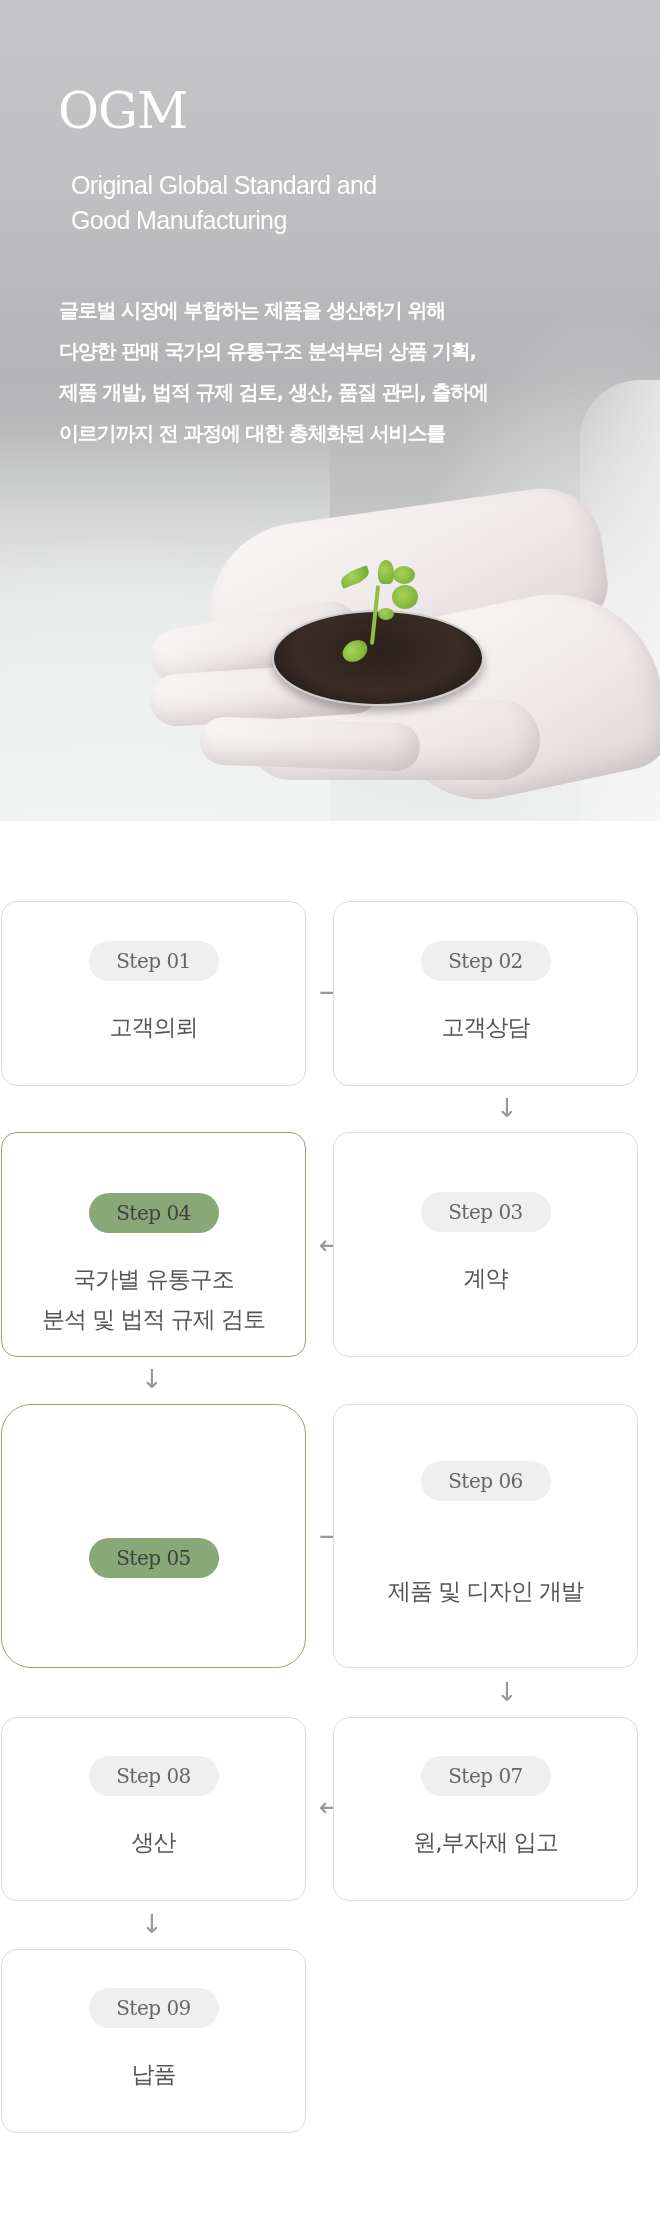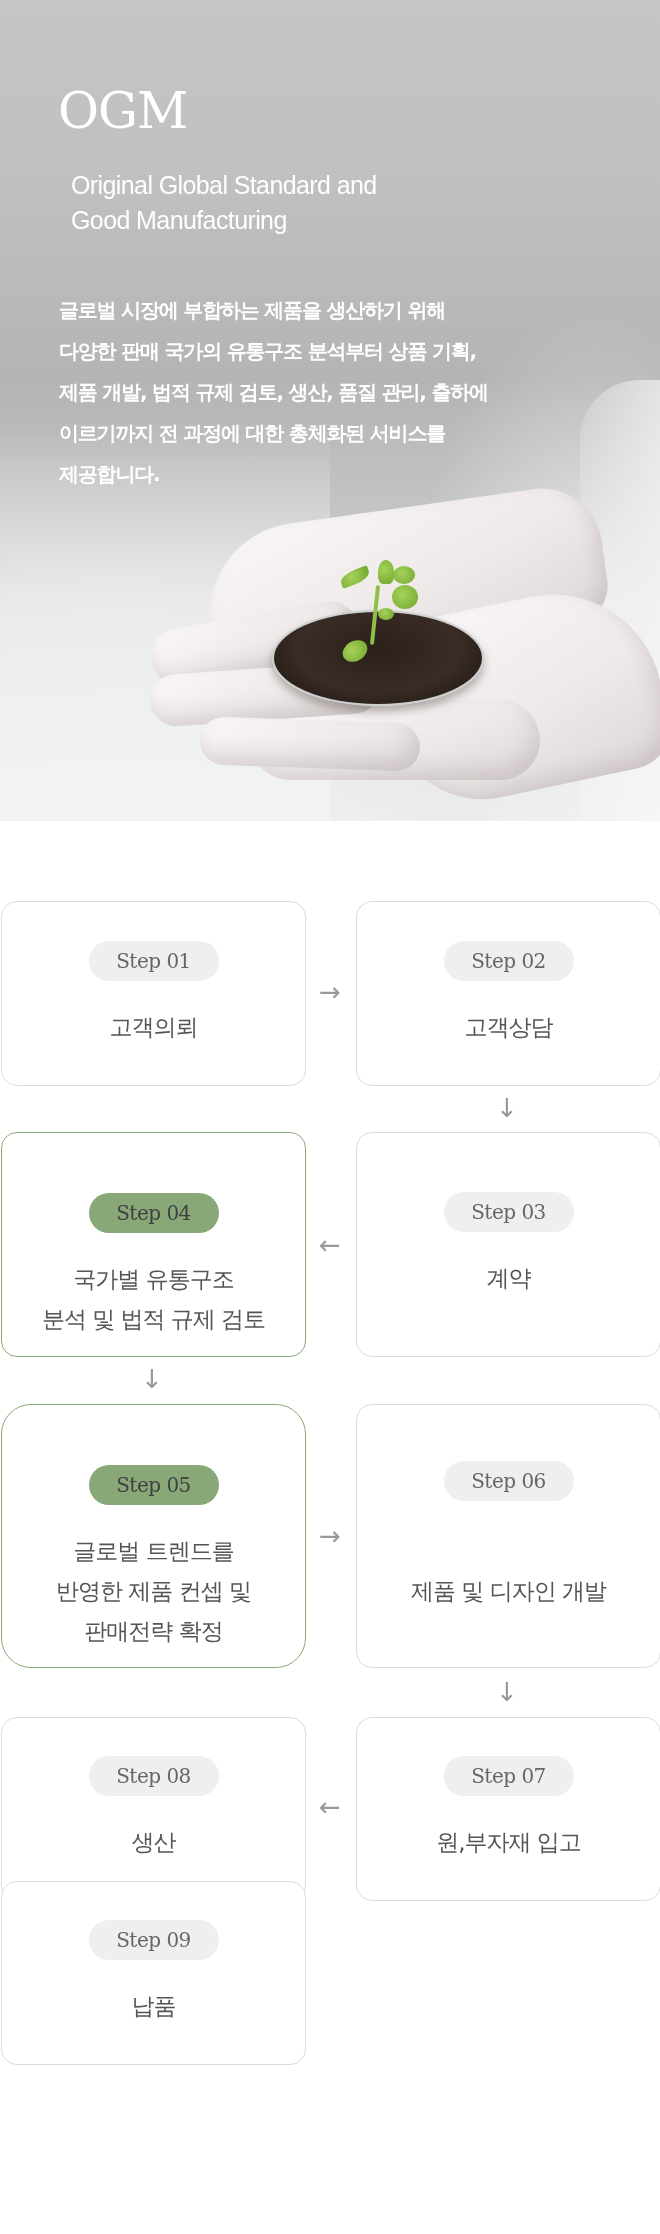--- a/index.html
+++ b/index.html
@@ -74,21 +74,21 @@
 
   
   .process { position: relative; width: 524px; height: 1413px; }
   .step {
     position: absolute; width: 305px;
     border: 1px solid #dcdcdc; border-radius: 16px; background: #fff;
     display: flex; flex-direction: column; align-items: center; justify-content: center;
   }
   .step.highlight { border-color: #8aab78; }
   .step.col-left { left: 1px; }
-  .step.col-right { left: 356px; }
+  .step.col-right { left: 333px; }
   .pill {
     width: 130px; height: 40px; border-radius: 20px;
     background: #efefef; color: #666;
     font-family: "DejaVu Serif", "Liberation Serif", serif;
     font-size: 20px; line-height: 40px; text-align: center; letter-spacing: -0.5px;
   }
   .step.highlight .pill { background: #88a877; color: #404040; margin-top: 43px; }
   .step-title {
     margin-top: 26px;
     font-family: "DejaVu Sans", sans-serif;
@@ -126,21 +126,20 @@
   <h1 class="hero-title">OGM</h1>
   <div class="hero-subtitle">
     <div>Original Global Standard and</div>
     <div>Good Manufacturing</div>
   </div>
   <p class="hero-desc">
     <span>글로벌 시장에 부합하는 제품을 생산하기 위해</span>
     <span>다양한 판매 국가의 유통구조 분석부터 상품 기획,</span>
     <span>제품 개발, 법적 규제 검토, 생산, 품질 관리, 출하에</span>
     <span>이르기까지 전 과정에 대한 총체화된 서비스를</span>
-    <span>제공합니다.</span>
   </p>
 </section>
 
 <section class="process">
 
   <div class="step col-left" style="top:80px;height:185px;">
     <div class="pill">Step 01</div>
     <div class="step-title">
       <span>고객의뢰</span>
     </div>
@@ -165,25 +164,20 @@
   <div class="step col-right" style="top:311px;height:225px;">
     <div class="pill">Step 03</div>
     <div class="step-title">
       <span>계약</span>
     </div>
   </div>
   <div class="arrow" style="left:137px;top:545px;">↓</div>
 
   <div class="step col-left highlight" style="top:583px;height:264px;border-radius:30px;">
     <div class="pill">Step 05</div>
-    <div class="step-title">
-      <span>글로벌 트렌드를</span>
-      <span>반영한 제품 컨셉 및</span>
-      <span>판매전략 확정</span>
-    </div>
   </div>
   <div class="arrow" style="left:315px;top:702px;">→</div>
   <div class="step col-right" style="top:583px;height:264px;">
     <div class="pill">Step 06</div>
     <div class="step-title" style="margin-top:70px;">
       <span>제품 및 디자인 개발</span>
     </div>
   </div>
   <div class="arrow" style="left:492px;top:858px;">↓</div>
 
@@ -195,19 +189,19 @@
   </div>
   <div class="arrow" style="left:315px;top:973px;">←</div>
   <div class="step col-right" style="top:896px;height:184px;">
     <div class="pill">Step 07</div>
     <div class="step-title">
       <span>원,부자재 입고</span>
     </div>
   </div>
   <div class="arrow" style="left:137px;top:1090px;">↓</div>
 
-  <div class="step col-left" style="top:1060px;height:184px;">
+  <div class="step col-left" style="top:1128px;height:184px;">
     <div class="pill">Step 09</div>
     <div class="step-title">
       <span>납품</span>
     </div>
   </div>
 </section>
 
 </body></html>

